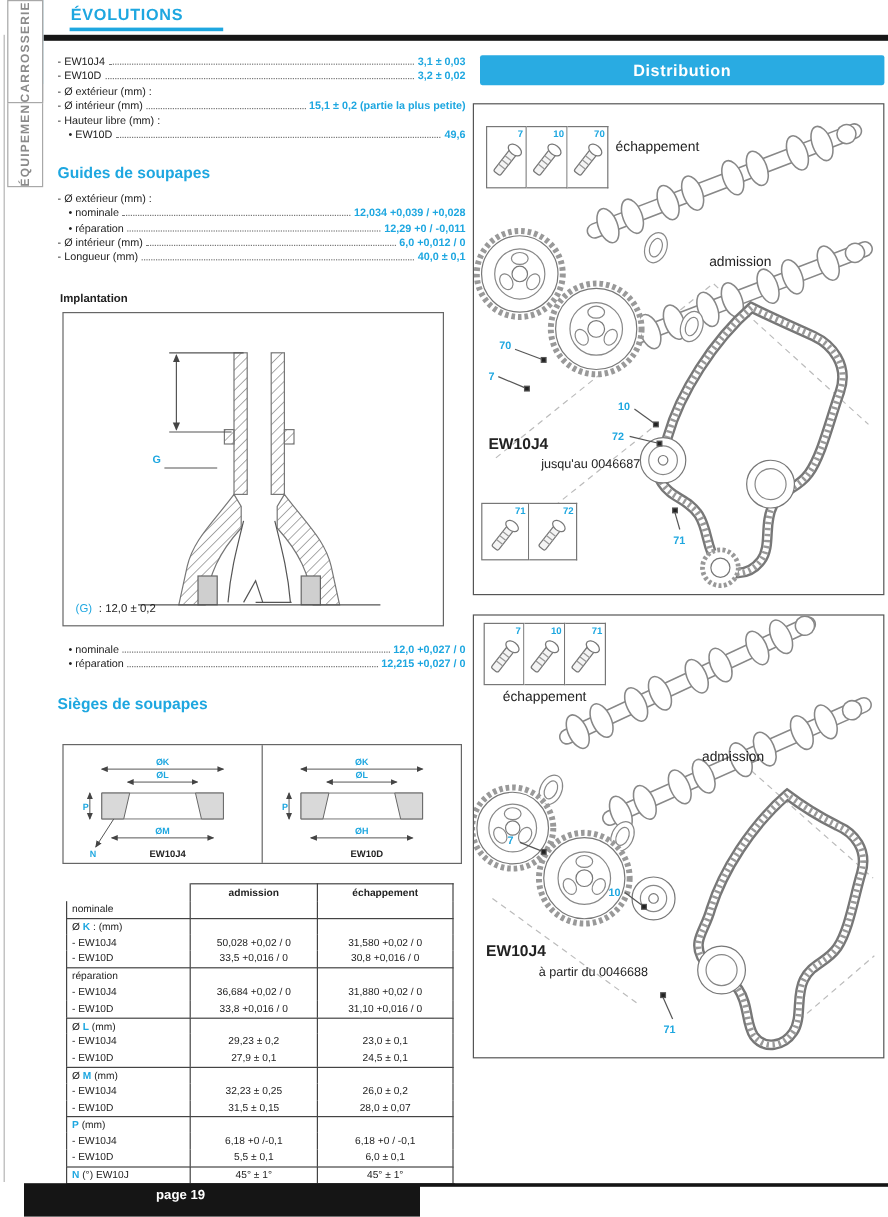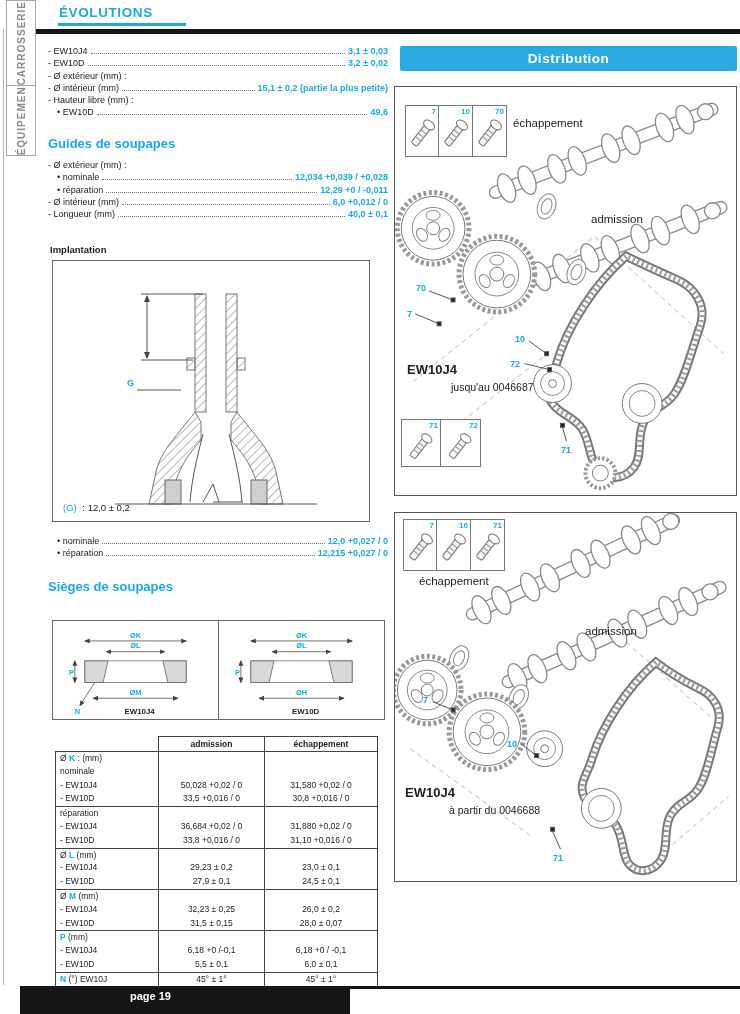--- a/index.html
+++ b/index.html
@@ -270,27 +270,27 @@
   </div>
 
   <div class="spec-table">
     <div class="thead">
       <div class="th th0"></div>
       <div class="th">admission</div>
       <div class="th">échappement</div>
     </div>
     <div class="tbody">
 
-    <div class="trow sep">
+    <div class="trow">
+        <div class="tc tl"><span>nominale</span><span class="tkey"></span><span></span></div>
+        <div class="tc tv"></div>
+        <div class="tc tv"></div>
+      </div>
+        <div class="trow sep">
         <div class="tc tl"><span>Ø </span><span class="tkey">K</span><span> : (mm)</span></div>
-        <div class="tc tv"></div>
-        <div class="tc tv"></div>
-      </div>
-        <div class="trow">
-        <div class="tc tl"><span>nominale</span><span class="tkey"></span><span></span></div>
         <div class="tc tv"></div>
         <div class="tc tv"></div>
       </div>
         <div class="trow">
         <div class="tc tl"><span>- EW10J4</span><span class="tkey"></span><span></span></div>
         <div class="tc tv">50,028 +0,02 / 0</div>
         <div class="tc tv">31,580 +0,02 / 0</div>
       </div>
         <div class="trow">
         <div class="tc tl"><span>- EW10D</span><span class="tkey"></span><span></span></div>

